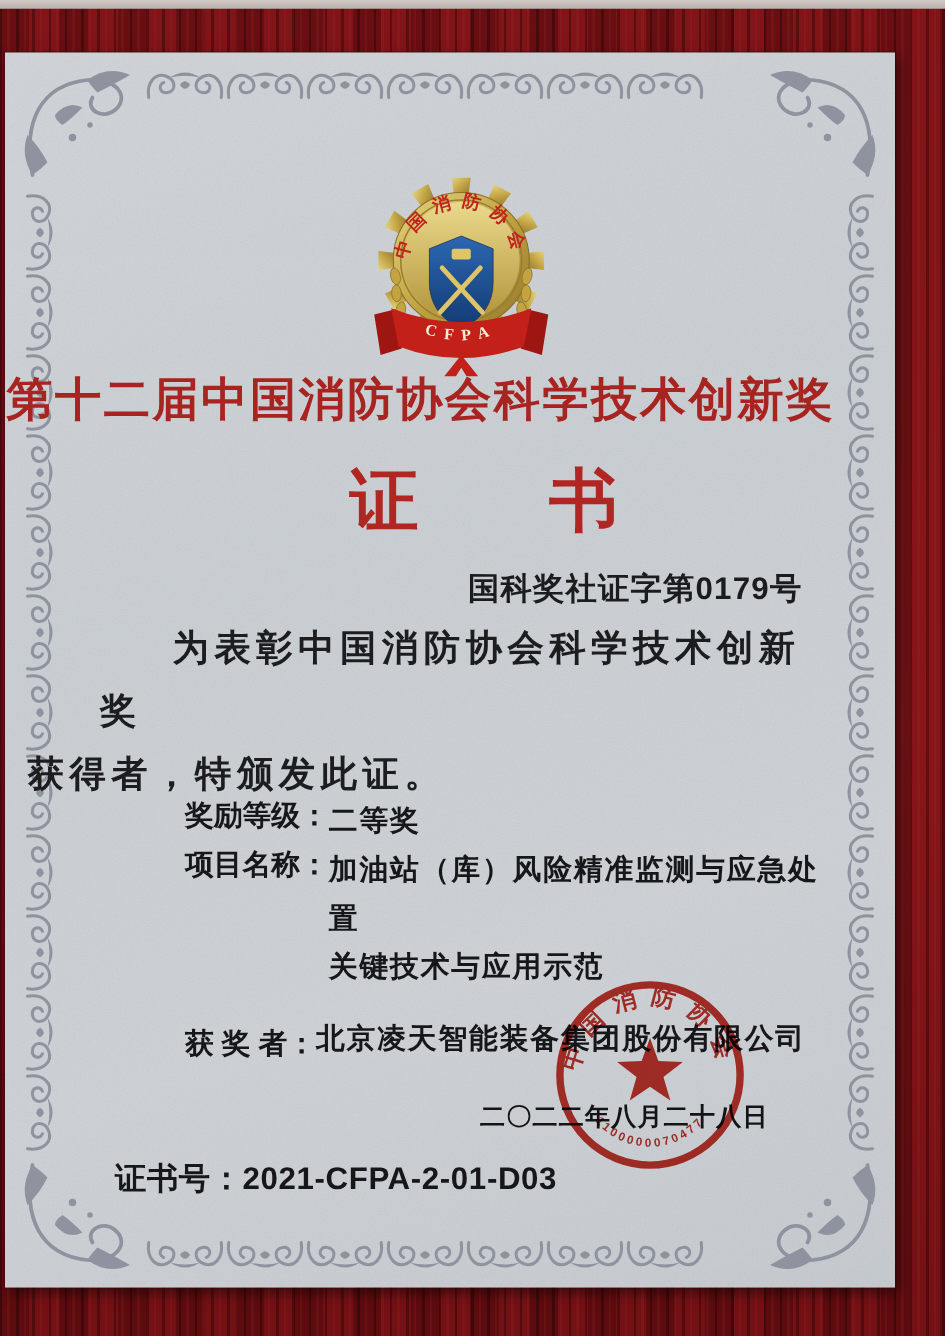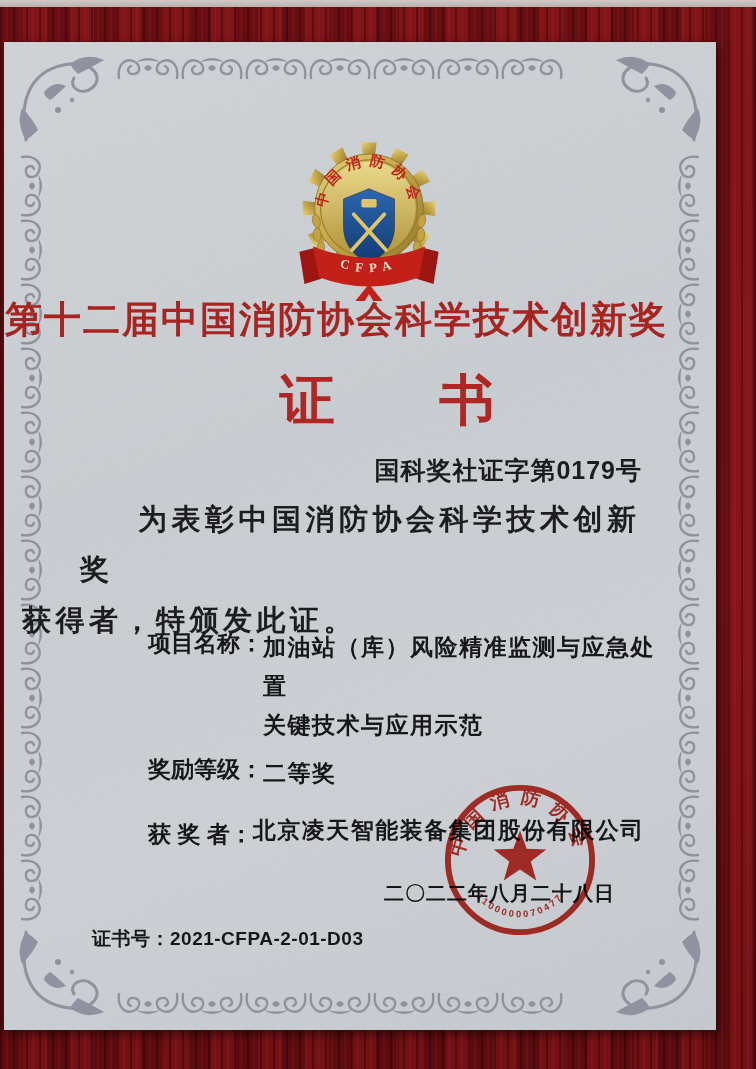--- a/index.html
+++ b/index.html
@@ -48,21 +48,21 @@
   .fvalue{letter-spacing:1.5px;line-height:39px;}
   .field.grade{margin-top:9px;}
   .field.winner{margin-top:18px;align-items:flex-end;}
   .seal{position:absolute;left:437px;top:739px;width:158px;height:158px;
     mix-blend-mode:multiply;opacity:.94;z-index:3;}
   .issue-date{
     position:absolute;left:380px;top:838px;font-size:20px;font-weight:bold;
     color:#141416;letter-spacing:1px;z-index:2;
   }
   .cert-no{
-    position:absolute;left:88px;top:884px;font-size:19px;font-weight:bold;color:#17171a;
+    position:absolute;left:88px;top:884px;font-size:25px;font-weight:bold;color:#17171a;
     font-family:"Liberation Sans","DejaVu Sans",sans-serif;letter-spacing:.5px;
   }
 </style>
 </head>
 <body>
 
 <div class="edge-strip"></div>
 
 <div class="paper">
 
@@ -207,27 +207,27 @@
     </svg>
   </div>
 
   <h1 class="award-title">第十二届中国消防协会科学技术创新奖</h1>
   <h2 class="doc-title">证　书</h2>
   <div class="serial">国科奖社证字第0179号</div>
 
   <p class="body-text"><span>为表彰中国消防协会科学技术创新奖</span><br><span style="margin-left:-2em">获得者，特颁发此证。</span></p>
 
   <div class="fields">
+    <div class="field grade">
+      <span class="flabel">奖励等级：</span>
+      <span class="fvalue">二等奖</span>
+    </div>
     <div class="field project">
       <span class="flabel">项目名称：</span>
       <span class="fvalue"><span>加油站（库）风险精准监测与应急处置</span><br><span>关键技术与应用示范</span></span>
-    </div>
-    <div class="field grade">
-      <span class="flabel">奖励等级：</span>
-      <span class="fvalue">二等奖</span>
     </div>
     <div class="field winner">
       <span class="flabel">获 奖 者：</span>
       <span class="fvalue">北京凌天智能装备集团股份有限公司</span>
     </div>
   </div>
 
   <div class="issue-date">二〇二二年八月二十八日</div>
 
   <div class="seal">

